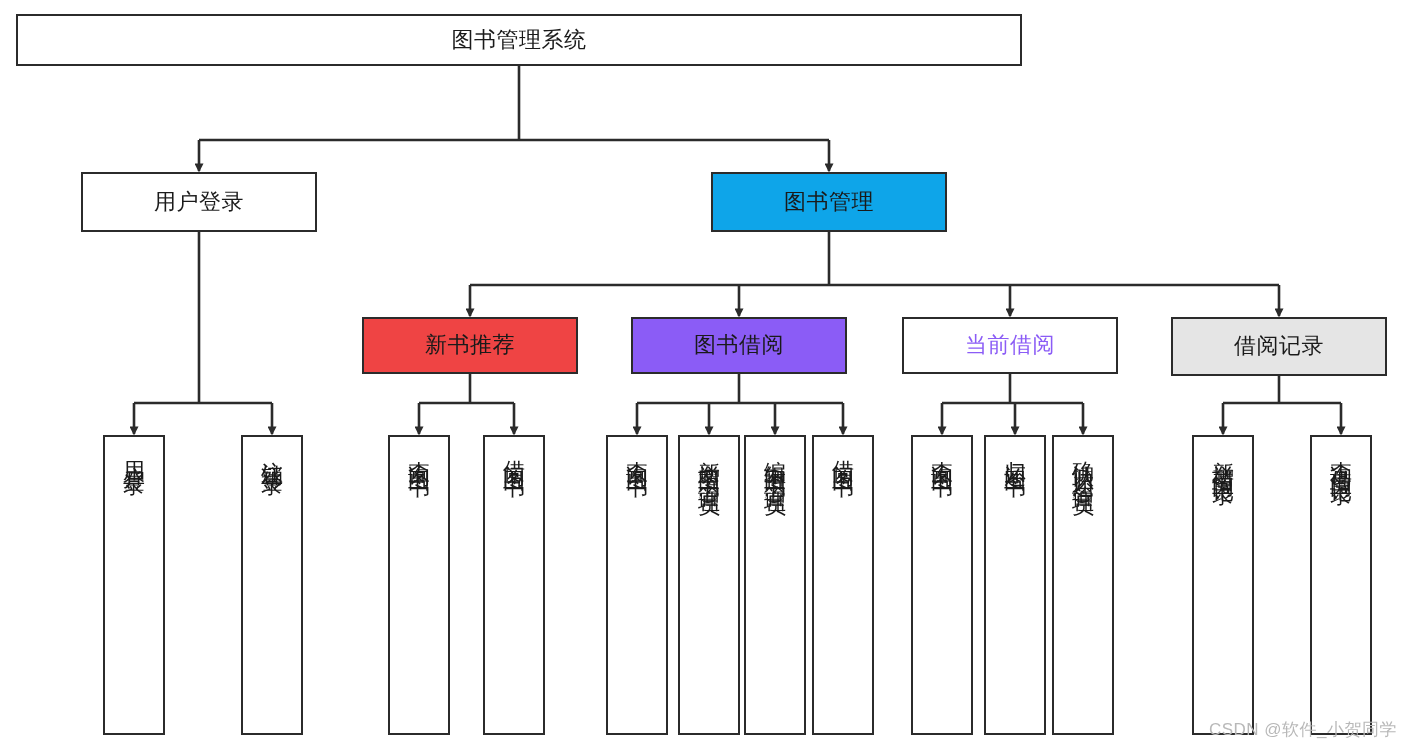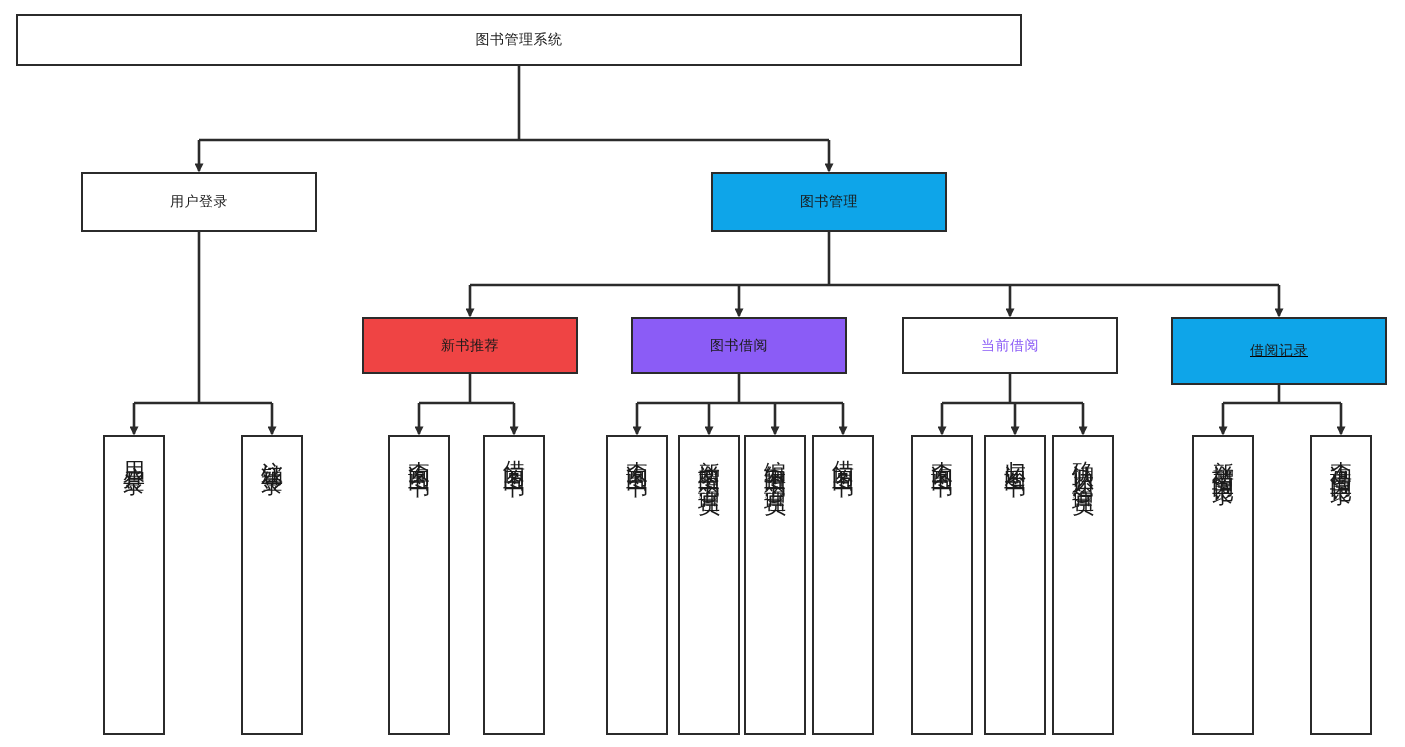--- a/index.html
+++ b/index.html
@@ -22,21 +22,21 @@
   .node-box {
     position: absolute;
     box-sizing: border-box;
     background: #ffffff;
     border: 2.5px solid #2b2b2b;
     display: flex;
     align-items: center;
     justify-content: center;
   }
   .node-label-h {
-    font-size: 14px;
+    font-size: 22px;
     color: #1a1a1a;
     line-height: 1.1;
     letter-spacing: 0.5px;
     white-space: nowrap;
     text-align: center;
   }
   .node-box.leaf {
     align-items: flex-start;
     justify-content: center;
     padding-top: 6px;
@@ -127,21 +127,21 @@
       </div>
       <div class="node-box" style="left: 362px; top: 317px; width: 216px; height: 57px; border-color: rgb(43, 43, 43); background: #ef4444;">
         <span class="node-label-h" style="color: rgb(26, 26, 26);">新书推荐</span>
       </div>
       <div class="node-box" style="left: 631px; top: 317px; width: 216px; height: 57px; border-color: rgb(43, 43, 43); background: #8b5cf6;">
         <span class="node-label-h" style="color: rgb(26, 26, 26);">图书借阅</span>
       </div>
       <div class="node-box" style="left: 902px; top: 317px; width: 216px; height: 57px; border-color: rgb(43, 43, 43); background: rgb(255, 255, 255);">
         <span class="node-label-h" style="color: #8b5cf6;">当前借阅</span>
       </div>
-      <div class="node-box" style="left: 1171px; top: 317px; width: 216px; height: 68px; border-color: rgb(43, 43, 43); background: #0ea5e9; text-decoration: underline;">
+      <div class="node-box" style="left: 1171px; top: 317px; width: 216px; height: 59px; border-color: rgb(43, 43, 43); background: #e5e5e5;">
         <span class="node-label-h" style="color: rgb(26, 26, 26);">借阅记录</span>
       </div>
       <div class="node-box leaf" style="left: 103px; top: 435px; width: 62px; height: 300px; border-color: rgb(43, 43, 43); background: rgb(255, 255, 255);">
         <span class="node-label-v" style="color: rgb(26, 26, 26);">用户登录</span>
       </div>
       <div class="node-box leaf" style="left: 241px; top: 435px; width: 62px; height: 300px; border-color: rgb(43, 43, 43); background: rgb(255, 255, 255);">
         <span class="node-label-v" style="color: rgb(26, 26, 26);">注销登录</span>
       </div>
       <div class="node-box leaf" style="left: 388px; top: 435px; width: 62px; height: 300px; border-color: rgb(43, 43, 43); background: rgb(255, 255, 255);">
         <span class="node-label-v" style="color: rgb(26, 26, 26);">查询图书</span>
@@ -170,13 +170,14 @@
       <div class="node-box leaf" style="left: 1052px; top: 435px; width: 62px; height: 300px; border-color: rgb(43, 43, 43); background: rgb(255, 255, 255);">
         <span class="node-label-v" style="color: rgb(26, 26, 26);">确认归还（管理员）</span>
       </div>
       <div class="node-box leaf" style="left: 1192px; top: 435px; width: 62px; height: 300px; border-color: rgb(43, 43, 43); background: rgb(255, 255, 255);">
         <span class="node-label-v" style="color: rgb(26, 26, 26);">新增借阅记录</span>
       </div>
       <div class="node-box leaf" style="left: 1310px; top: 435px; width: 62px; height: 300px; border-color: rgb(43, 43, 43); background: rgb(255, 255, 255);">
         <span class="node-label-v" style="color: rgb(26, 26, 26);">查询借阅记录</span>
       </div>
     </div>
+  <div id="watermark">CSDN @软件_小贺同学</div>
 </div>
 
 </body></html>

